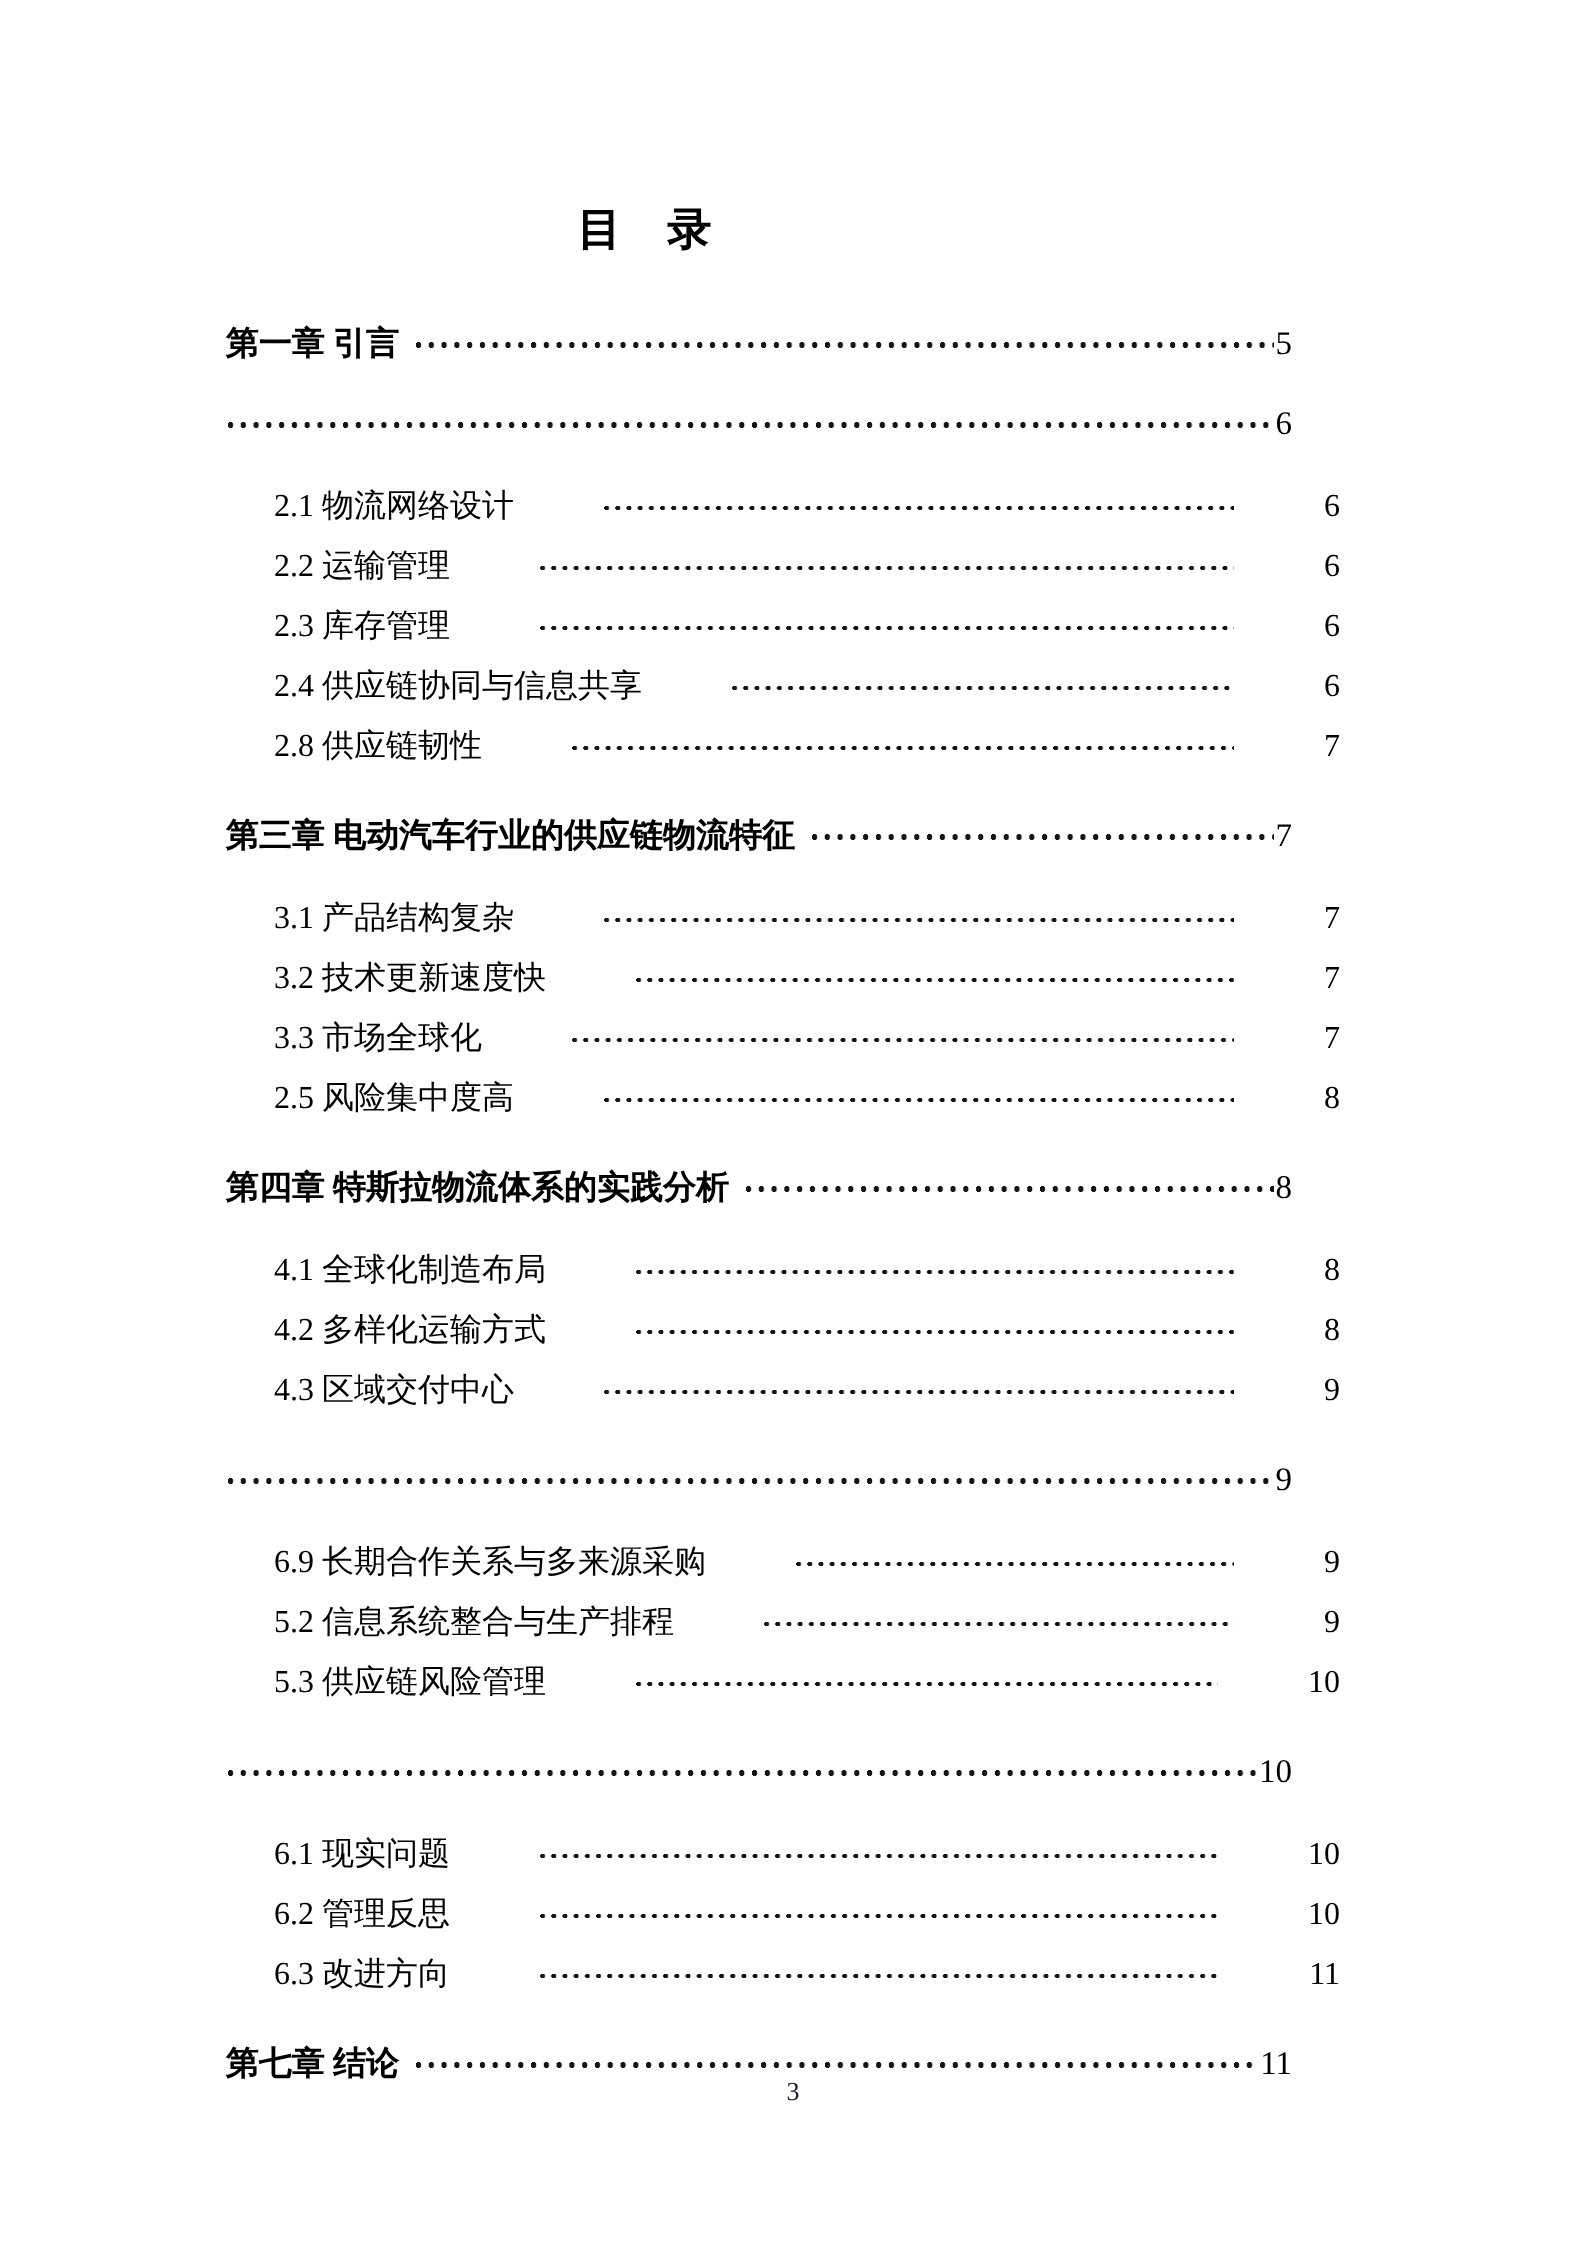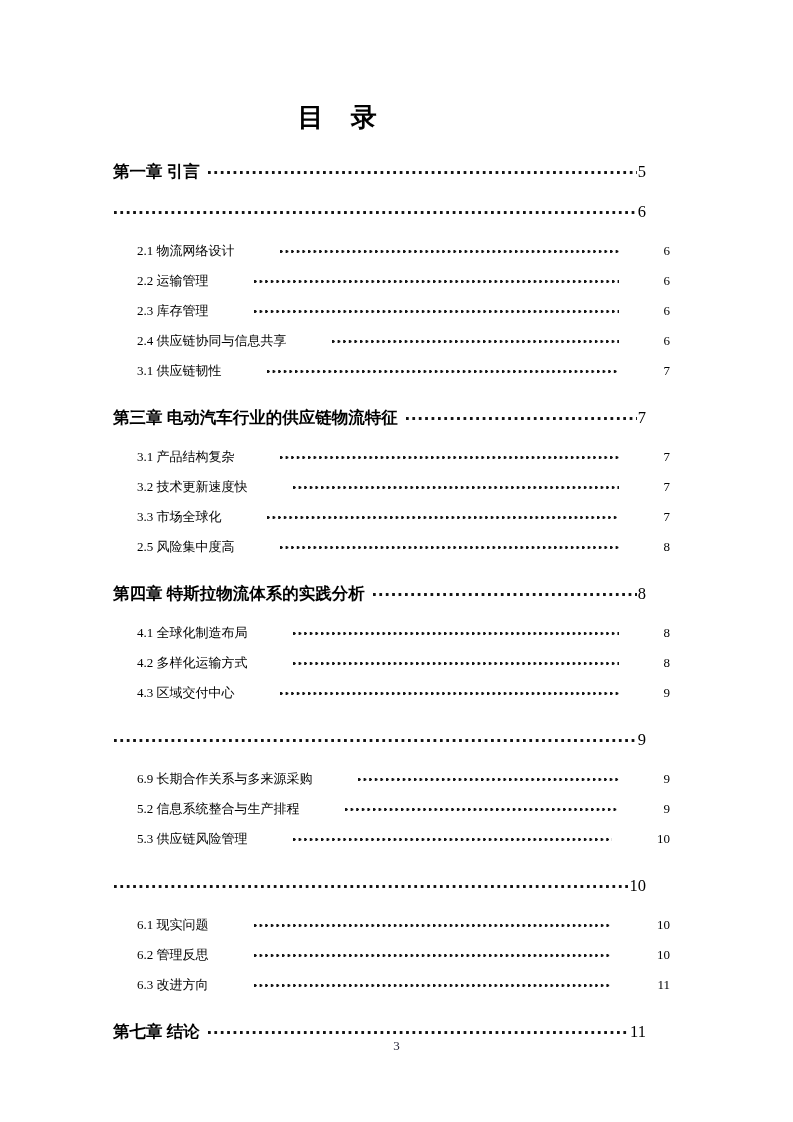--- a/index.html
+++ b/index.html
@@ -17,24 +17,24 @@
     overflow: hidden;
     font-family: "Liberation Serif", "DejaVu Serif", serif;
     color: #000000;
     box-sizing: border-box;
   }
 
   
   .toc-title {
     position: absolute;
     top: 100px;
-    left: 15px;
+    left: 0;
     width: 645px;
     text-align: center;
-    font-size: 26px;
+    font-size: 22px;
     font-weight: bold;
     letter-spacing: 0.5px;
     font-family: "Liberation Sans", "DejaVu Sans", sans-serif;
     white-space: pre;
   }
 
   
   .toc-body {
     position: absolute;
     top: 160px;
@@ -48,21 +48,21 @@
     width: 100%;
     white-space: nowrap;
   }
 
   .toc-row.level-1 {
     font-size: 16.5px;
     height: 40px;
     padding-left: 0px;
   }
   .toc-row.level-2 {
-    font-size: 13px;
+    font-size: 16px;
     height: 30px;
     padding-left: 24px;
     gap: 44px;
   }
 
   
   .toc-row.level-1.gap-before {
     margin-top: 14px;
   }
   .toc-row.level-1.first-of-group {
@@ -166,21 +166,21 @@
         <span class="entry-page">6</span>
       </div>
       <div class="toc-row level-2">
         <span class="entry-label">2.4  供应链协同与信息共享</span>
         <span class="leader">
           <span class="leader-dots"></span>
         </span>
         <span class="entry-page">6</span>
       </div>
       <div class="toc-row level-2">
-        <span class="entry-label">3.1  供应链韧性</span>
+        <span class="entry-label">2.8  供应链韧性</span>
         <span class="leader">
           <span class="leader-dots"></span>
         </span>
         <span class="entry-page">7</span>
       </div>
       <div class="toc-row level-1 gap-before">
         <span class="entry-label">第三章  电动汽车行业的供应链物流特征</span>
         <span class="leader">
           <span class="leader-dots"></span>
         </span>

